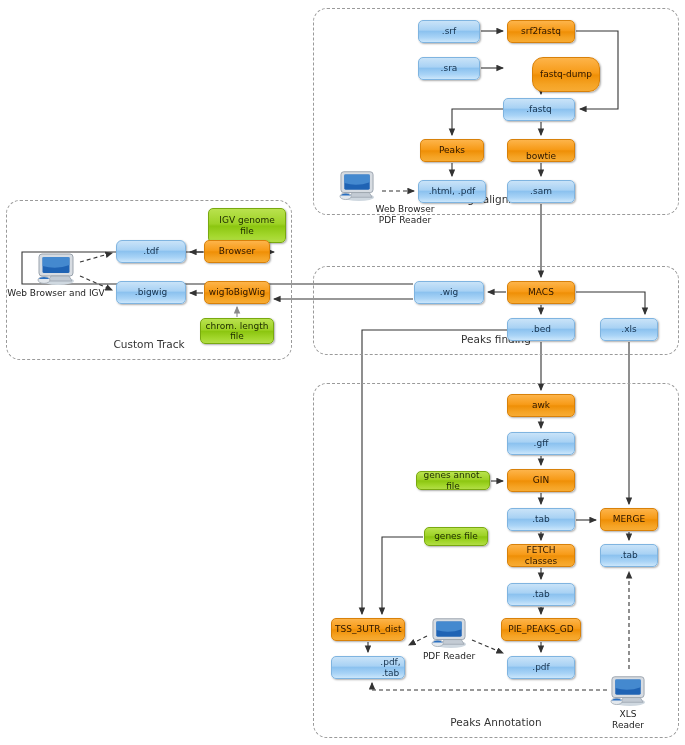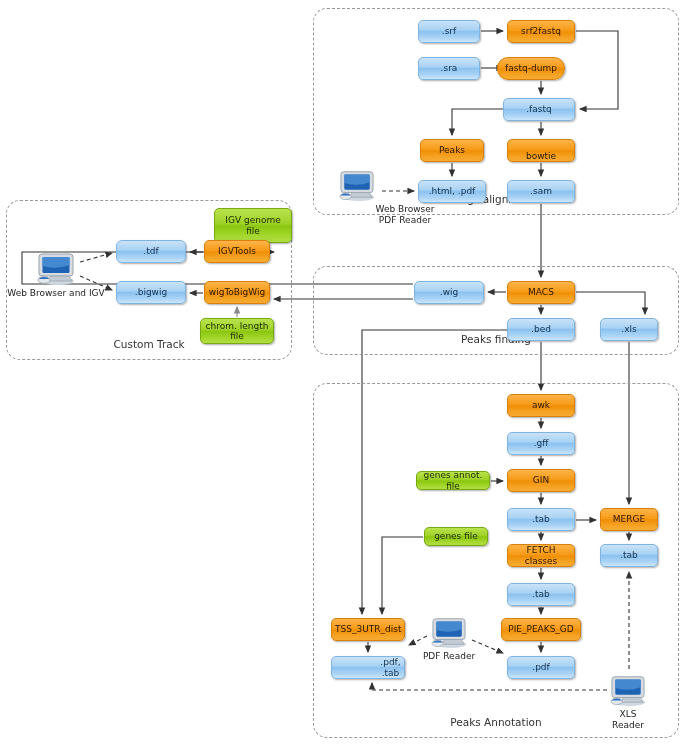--- a/index.html
+++ b/index.html
@@ -112,46 +112,46 @@
     <div class="panel-label" style="left: 313px; top: 716px; width: 366px;">Peaks Annotation</div>
     <div class="node blue" style="left: 418px; top: 20px; width: 62px; height: 23px;">
       <span>.srf</span>
     </div>
     <div class="node orange" style="left: 507px; top: 20px; width: 68px; height: 23px;">
       <span>srf2fastq</span>
     </div>
     <div class="node blue" style="left: 418px; top: 57px; width: 62px; height: 23px;">
       <span>.sra</span>
     </div>
-    <div class="node orange" style="left: 497px; top: 57px; width: 68px; height: 23px; border-radius: 11px;">
+    <div class="node orange" style="left: 532px; top: 57px; width: 68px; height: 35px; border-radius: 11px;">
       <span>fastq-dump</span>
     </div>
     <div class="node blue" style="left: 503px; top: 98px; width: 72px; height: 23px;">
       <span>.fastq</span>
     </div>
     <div class="node orange" style="left: 420px; top: 139px; width: 64px; height: 23px;">
       <span>Peaks</span>
     </div>
     <div class="node orange" style="left: 507px; top: 139px; width: 68px; height: 23px; align-items: flex-end;">
       <span>bowtie</span>
     </div>
     <div class="node blue" style="left: 418px; top: 180px; width: 68px; height: 23px;">
       <span>.html, .pdf</span>
     </div>
     <div class="node blue" style="left: 507px; top: 180px; width: 68px; height: 23px;">
       <span>.sam</span>
     </div>
-    <div class="node green" style="left: 214px; top: 208px; width: 78px; height: 35px;">
+    <div class="node green" style="left: 208px; top: 208px; width: 78px; height: 35px;">
       <span>IGV genome file</span>
     </div>
     <div class="node blue" style="left: 116px; top: 240px; width: 70px; height: 23px; border-radius: 6px;">
       <span>.tdf</span>
     </div>
     <div class="node orange" style="left: 204px; top: 240px; width: 66px; height: 23px;">
-      <span>IGVTools</span>
+      <span>Browser</span>
     </div>
     <div class="node blue" style="left: 116px; top: 281px; width: 70px; height: 23px;">
       <span>.bigwig</span>
     </div>
     <div class="node orange" style="left: 204px; top: 281px; width: 66px; height: 23px;">
       <span>wigToBigWig</span>
     </div>
     <div class="node green" style="left: 200px; top: 318px; width: 74px; height: 26px;">
       <span>chrom. length file</span>
     </div>

